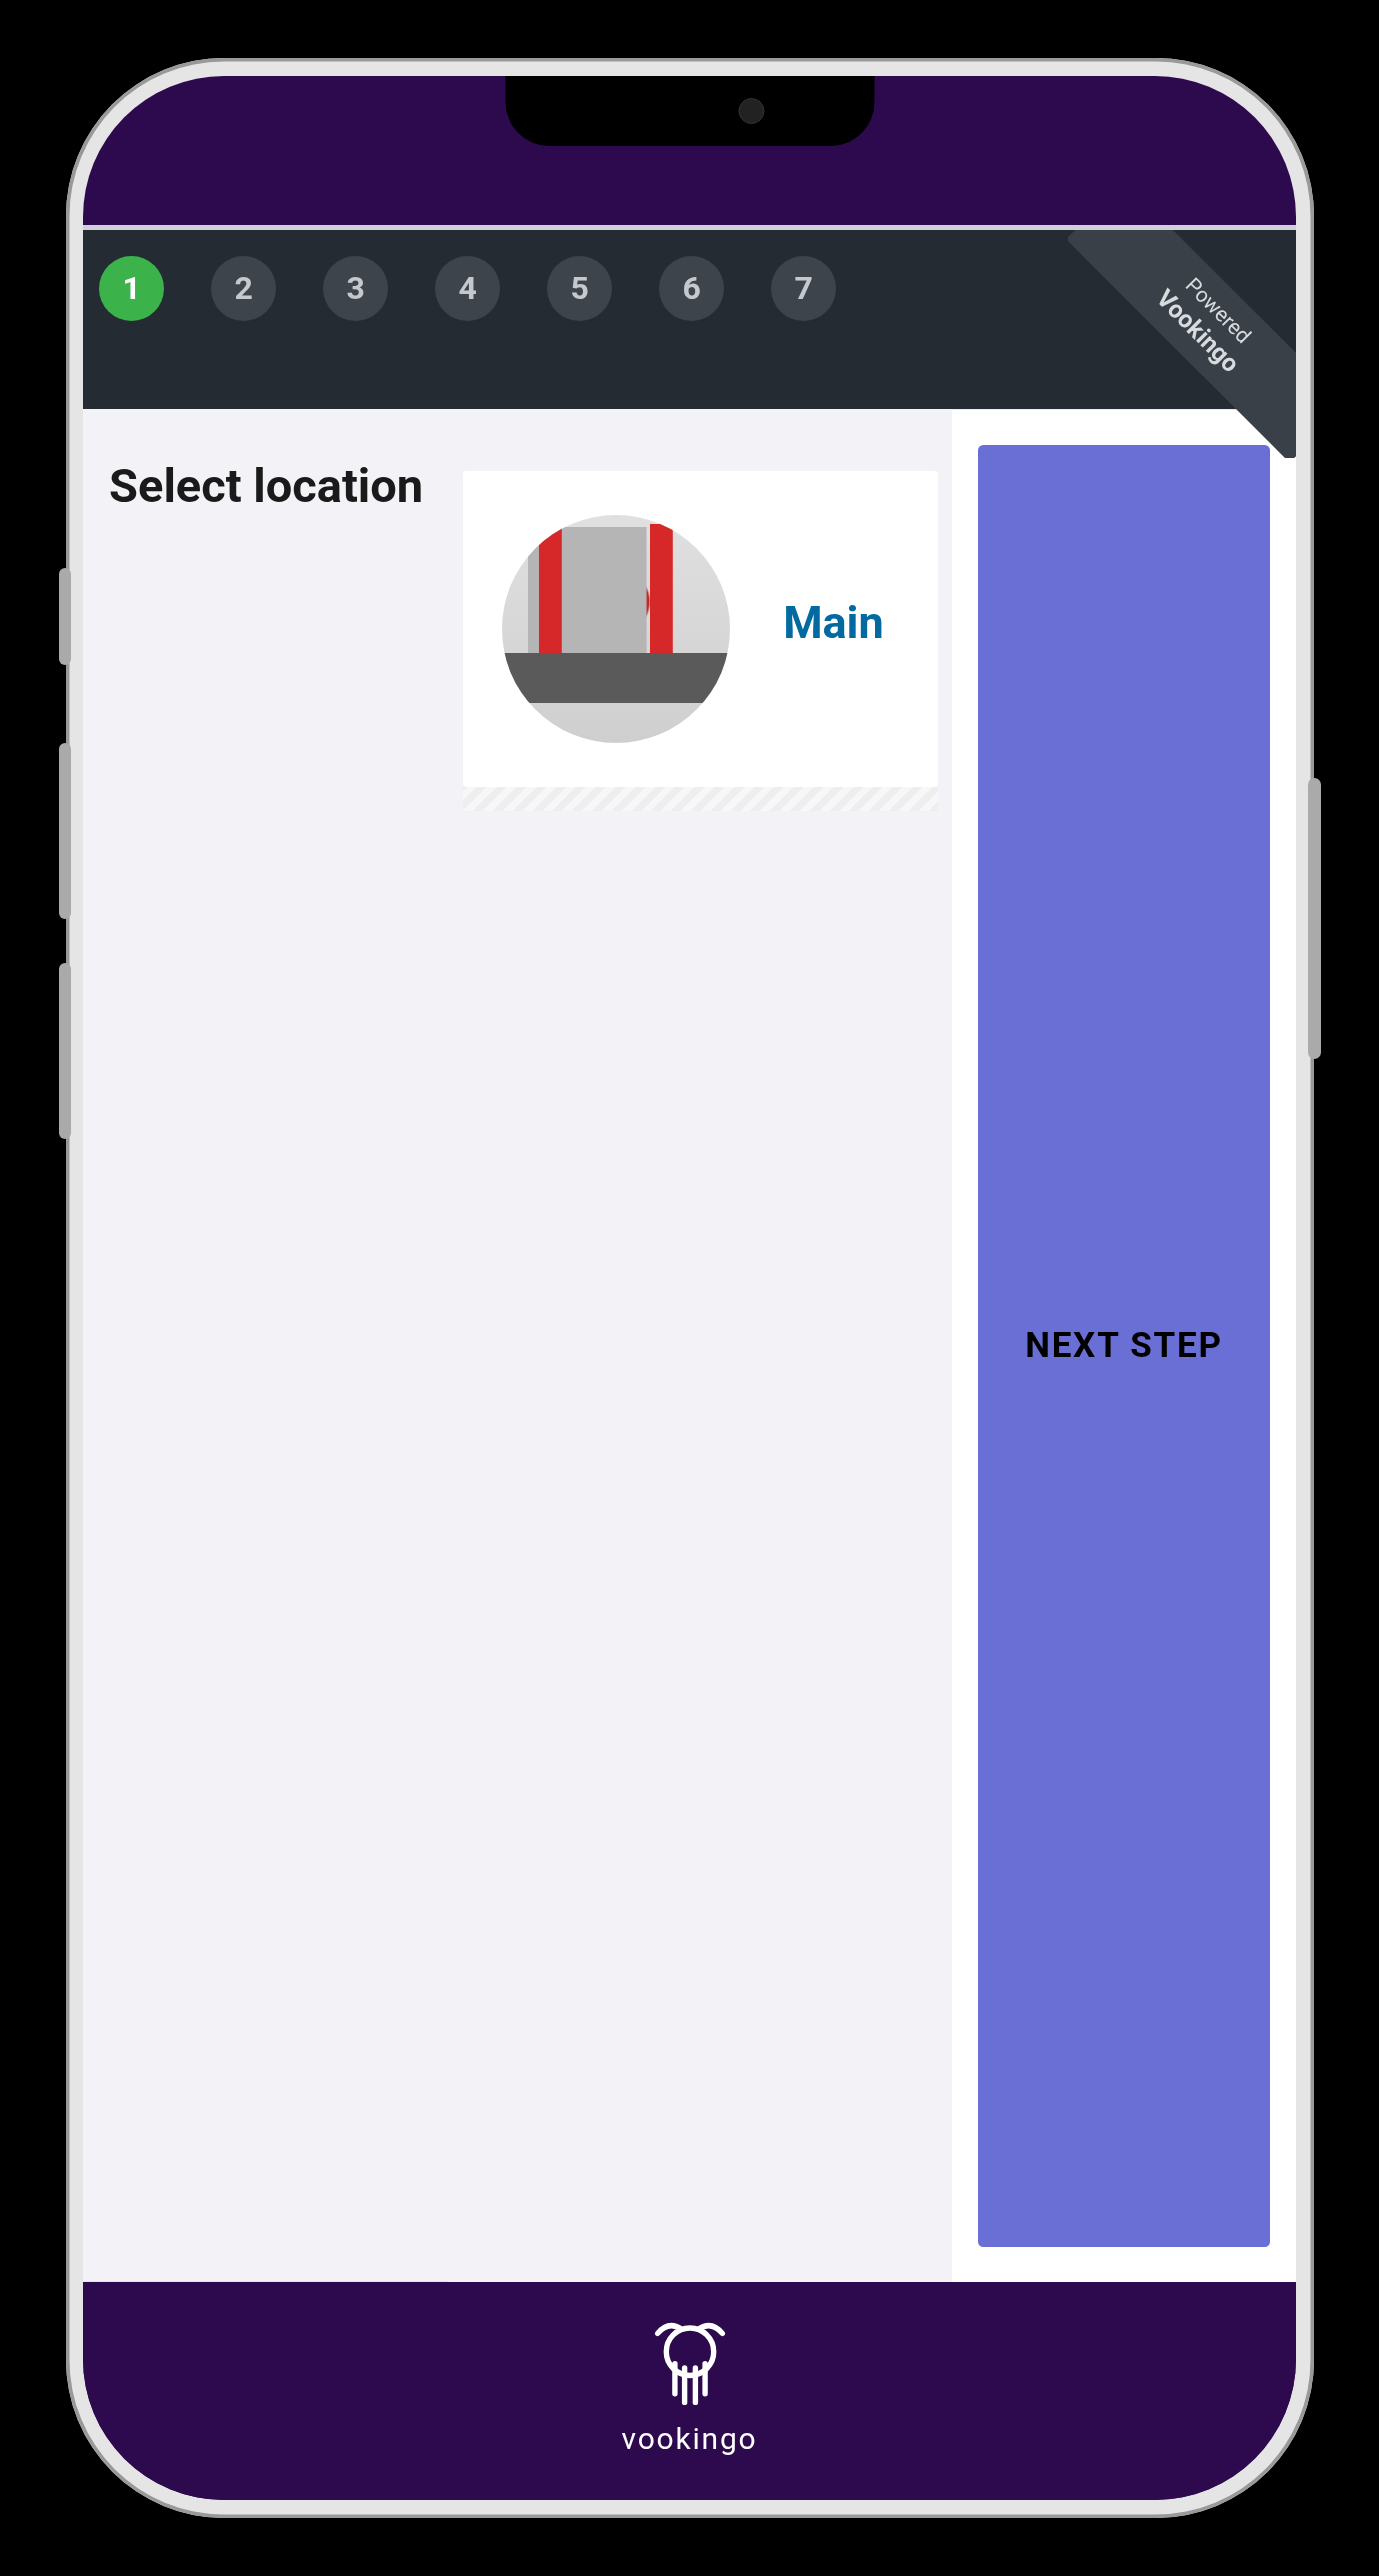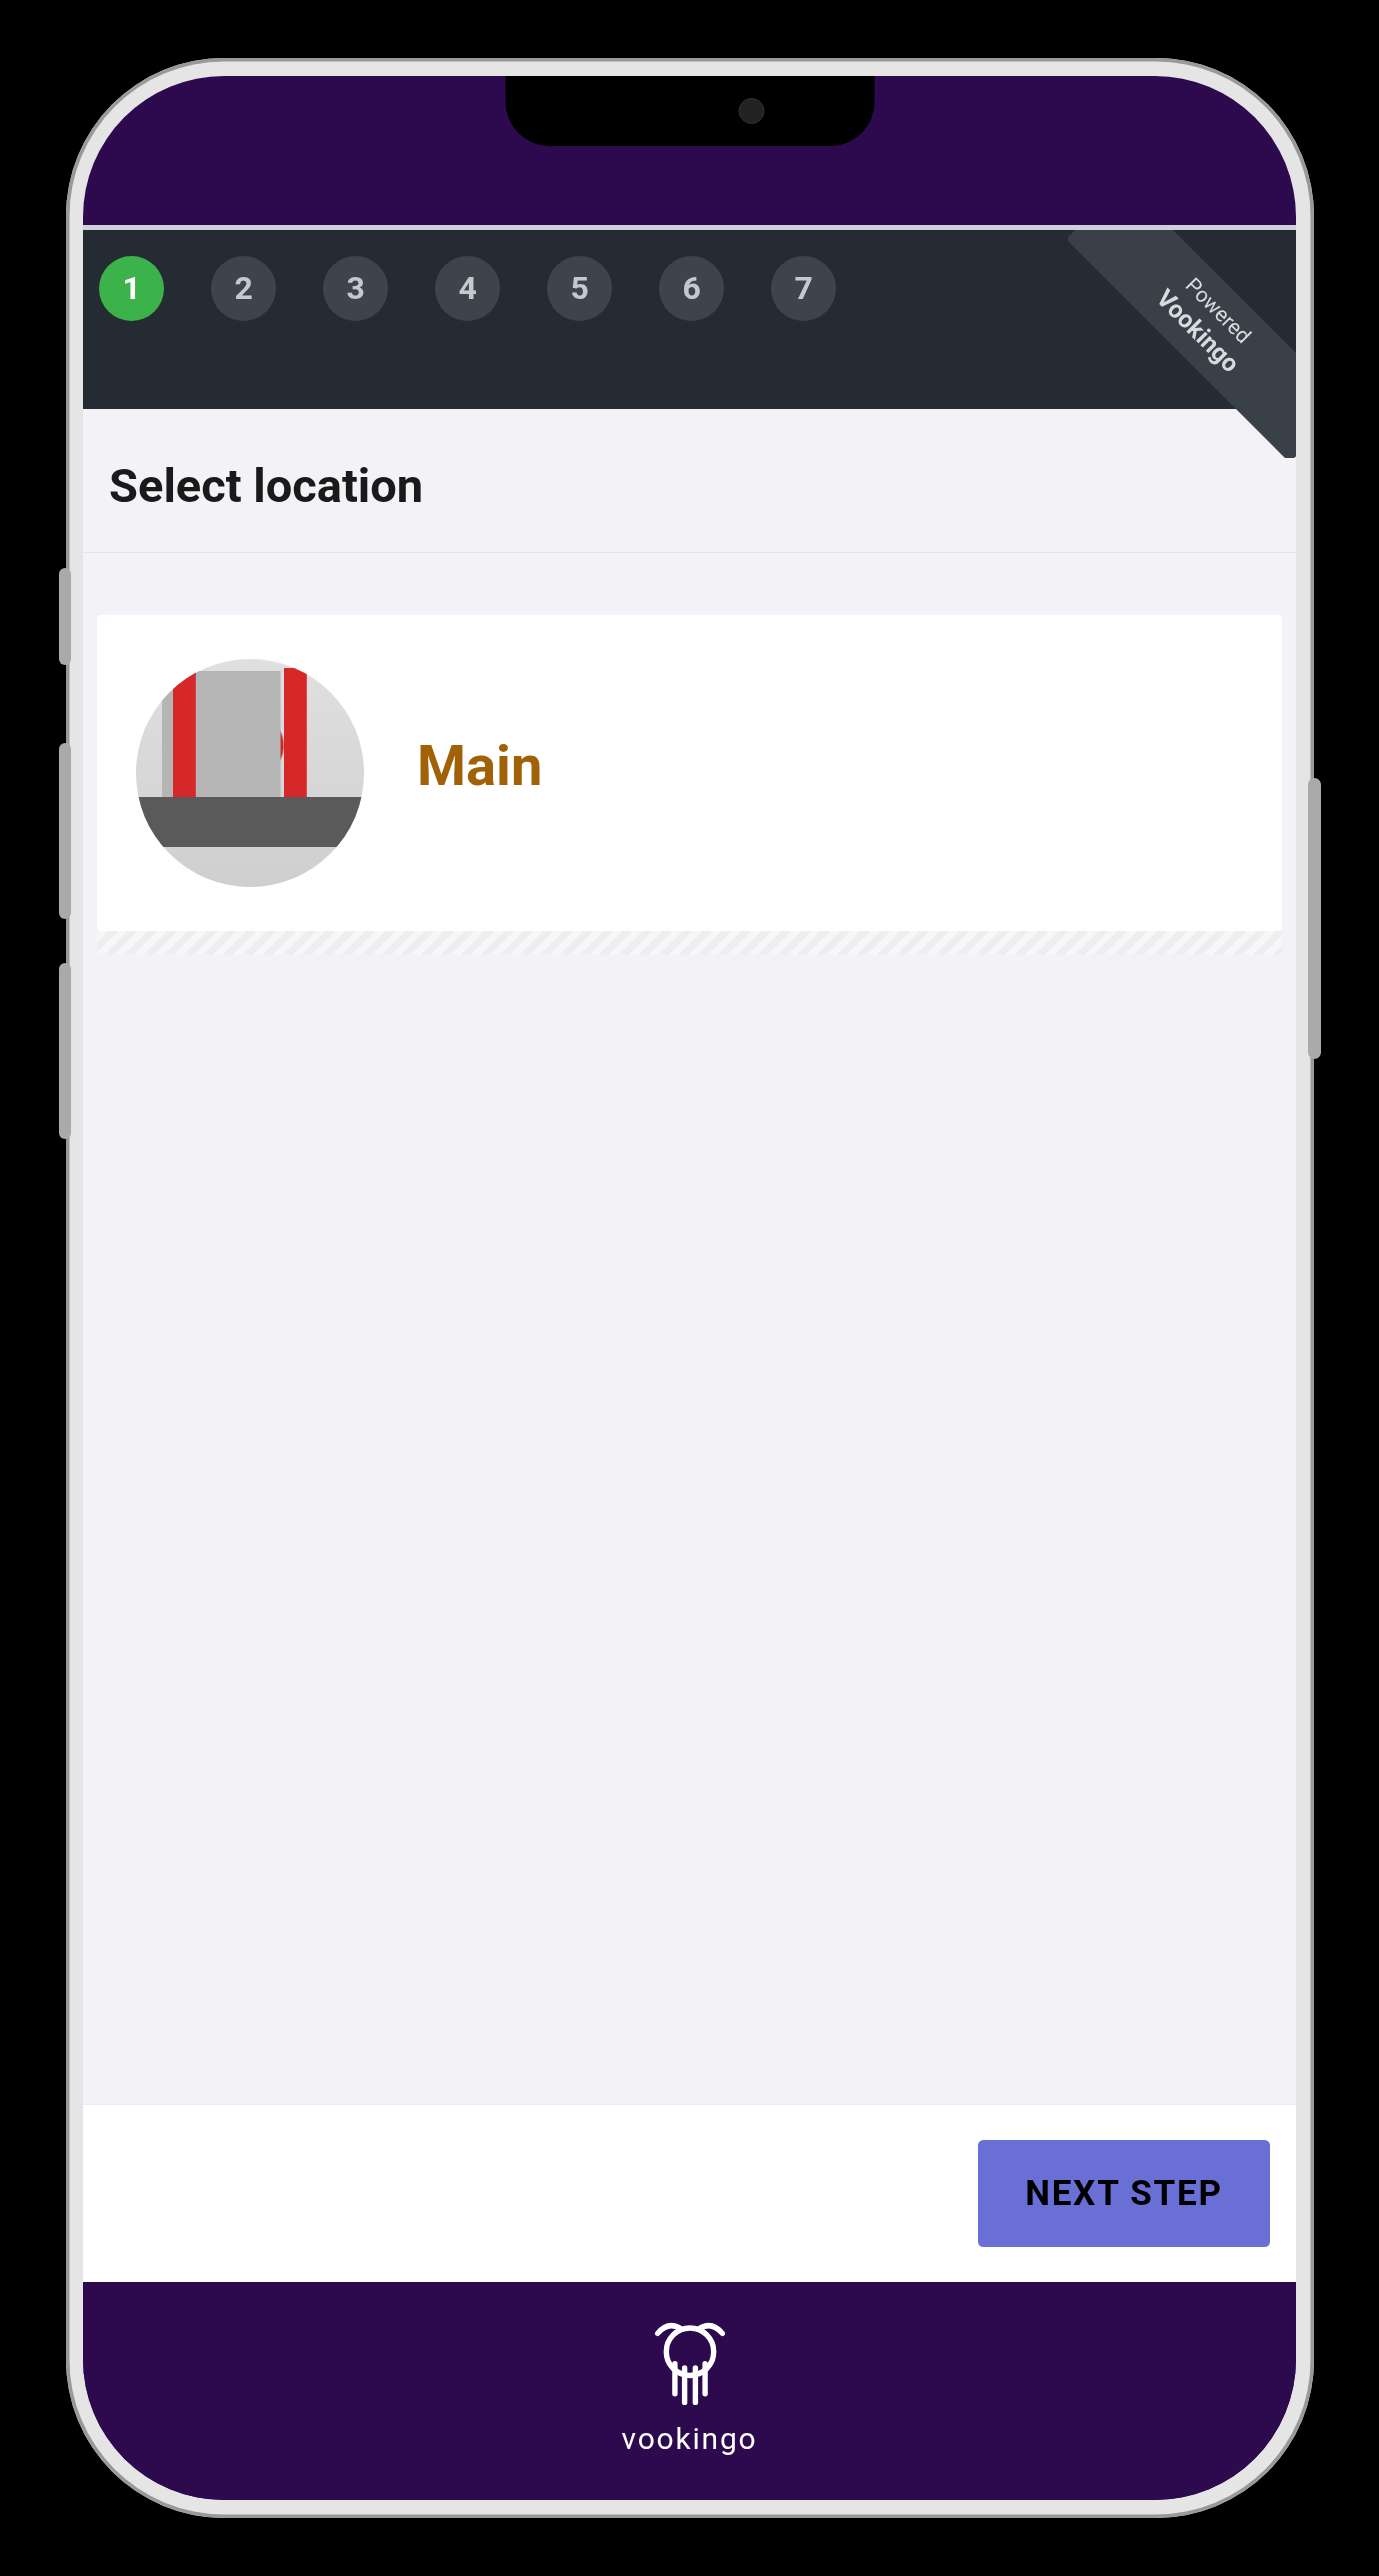--- a/index.html
+++ b/index.html
@@ -105,21 +105,21 @@
       padding: 12.3px 0;
       font-size: 21px;
       line-height: 1.25;
     }
     .ribbon-brand { font-weight: 700; font-size: 24.6px; }
     
     .content-area {
       flex: 1;
       background: #f3f3f7;
       display: flex;
-      flex-direction: column;
+      flex-direction: row;
     }
     .page-title {
       font-size: 47px;
       font-weight: 700;
       color: #1a1a1a;
       padding: 49px 26px 39px 26px;
       border-bottom: 1.8px solid #e4e4ec;
     }
     .locations-wrap { padding: 62px 14px 0 14px; flex: 1; }
     .location-card {
@@ -146,23 +146,23 @@
       background:
         linear-gradient(#5a5a5a, #5a5a5a) 0 78%/100% 22% no-repeat,
         linear-gradient(90deg, #d62828, #d62828) 18% 12%/10% 66% no-repeat,
         linear-gradient(90deg, #d62828, #d62828) 72% 12%/10% 66% no-repeat,
         linear-gradient(#b5b5b5, #b5b5b5) 24% 14%/52% 60% no-repeat,
         radial-gradient(circle at 50% 38%, #c62828 0 18%, transparent 19%),
         linear-gradient(#e0e0e0, #cfcfcf);
     }
     .location-info { flex: 1; }
     .location-name {
-      font-size: 56px;
-      font-weight: 700;
-      color: #a16207;
+      font-size: 45px;
+      font-weight: 700;
+      color: #0369a1;
       margin-bottom: 12.3px;
     }
     .location-address {
       font-size: 35px;
       color: #8a8d95;
       line-height: 1.45;
     }
     .card-stripe {
       height: 26px;
       background: repeating-linear-gradient(-45deg, #eee, #eee 7px, #f7f7f9 7px, #f7f7f9 14px);

